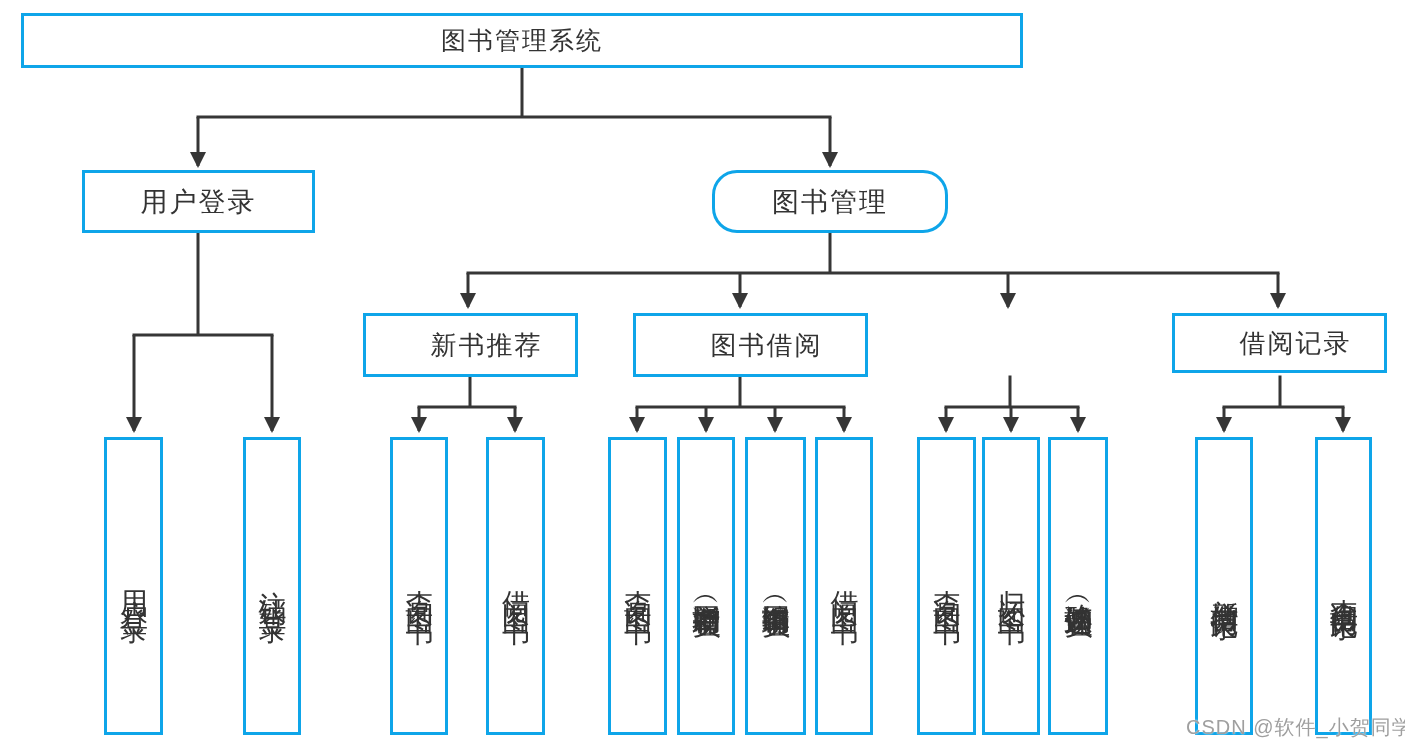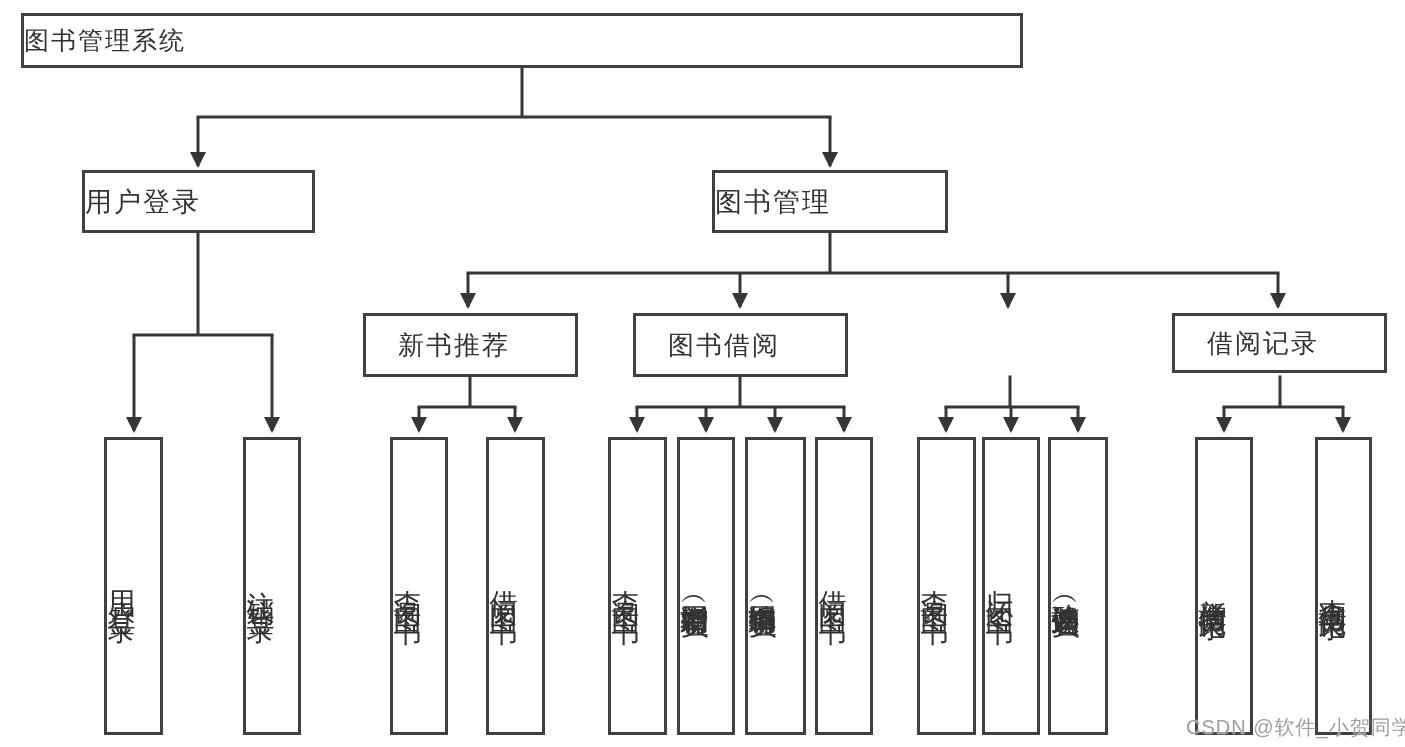--- a/index.html
+++ b/index.html
@@ -8,25 +8,25 @@
     width: 1405px;
     height: 747px;
     background: #ffffff;
     font-family: "Liberation Sans", "DejaVu Sans", sans-serif;
     overflow: hidden;
   }
   #wires { position: absolute; left: 0; top: 0; width: 1405px; height: 747px; }
   .box {
     position: absolute;
     box-sizing: border-box;
-    border: 3px solid #404040;
+    border: 3px solid #0ea5e9;
     background: #ffffff;
     display: flex;
     align-items: center;
-    justify-content: flex-start;
+    justify-content: center;
     color: #333333;
   }
   .h-box span {
     letter-spacing: 2px;
     white-space: nowrap;
   }
   .root-box span { font-size: 25px; }
   .l2-box span { font-size: 27px; }
   .l3-box span { font-size: 26px; margin-left: 32px; }
   .v-box span {
@@ -98,28 +98,28 @@
     </g>
   </svg>
 
   <div class="box h-box root-box" style="left:21px; top:13px; width:1002px; height:55px;">
     <span>图书管理系统</span>
   </div>
 
   <div class="box h-box l2-box" style="left:82px; top:170px; width:233px; height:63px;">
     <span>用户登录</span>
   </div>
-  <div class="box h-box l2-box" style="left:712px; top:170px; width:236px; height:63px;">
+  <div class="box h-box l2-box" style="left:712px; top:170px; width:236px; height:63px;border-radius:25px;">
     <span>图书管理</span>
   </div>
 
   <div class="box h-box l3-box" style="left:363px; top:313px; width:215px; height:64px;">
     <span>新书推荐</span>
   </div>
-  <div class="box h-box l3-box" style="left:633px; top:313px; width:215px; height:64px;">
+  <div class="box h-box l3-box" style="left:633px; top:313px; width:235px; height:64px;">
     <span>图书借阅</span>
   </div>
   <div class="box h-box l3-box" style="left:1172px; top:313px; width:215px; height:60px;">
     <span>借阅记录</span>
   </div>
 
   <div class="box v-box len4" style="left:104px; top:437px; width:59px; height:298px;">
     <span>用户登录</span>
   </div>
   <div class="box v-box len4" style="left:243px; top:437px; width:58px; height:298px;">

